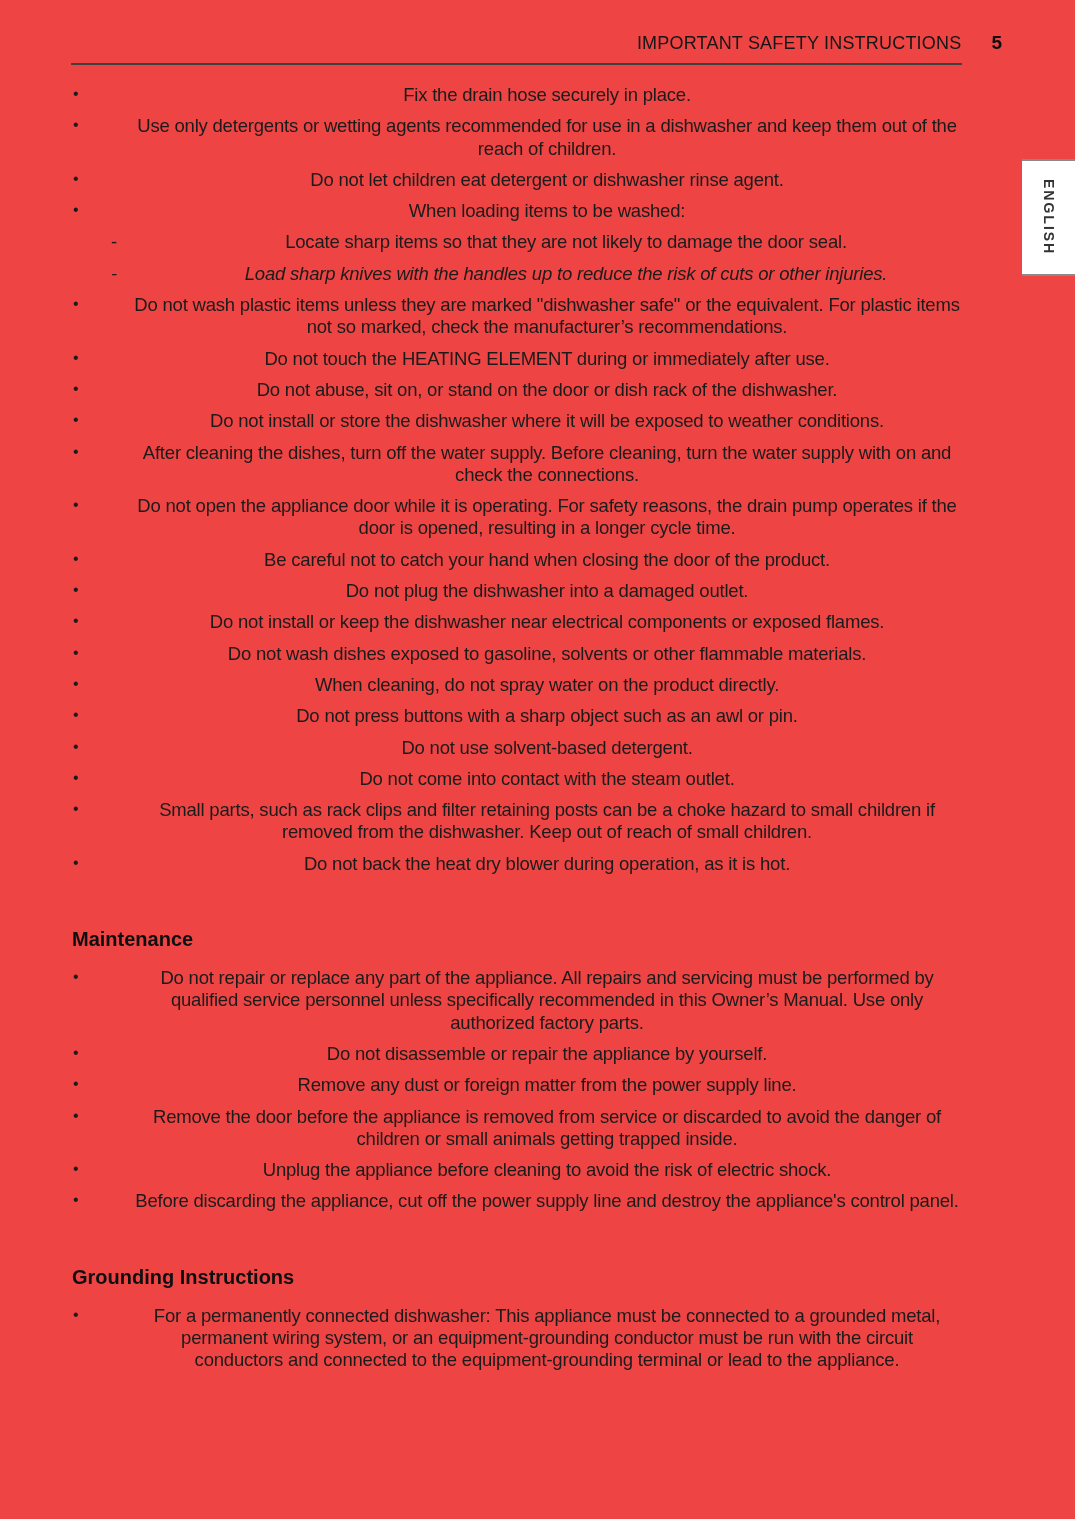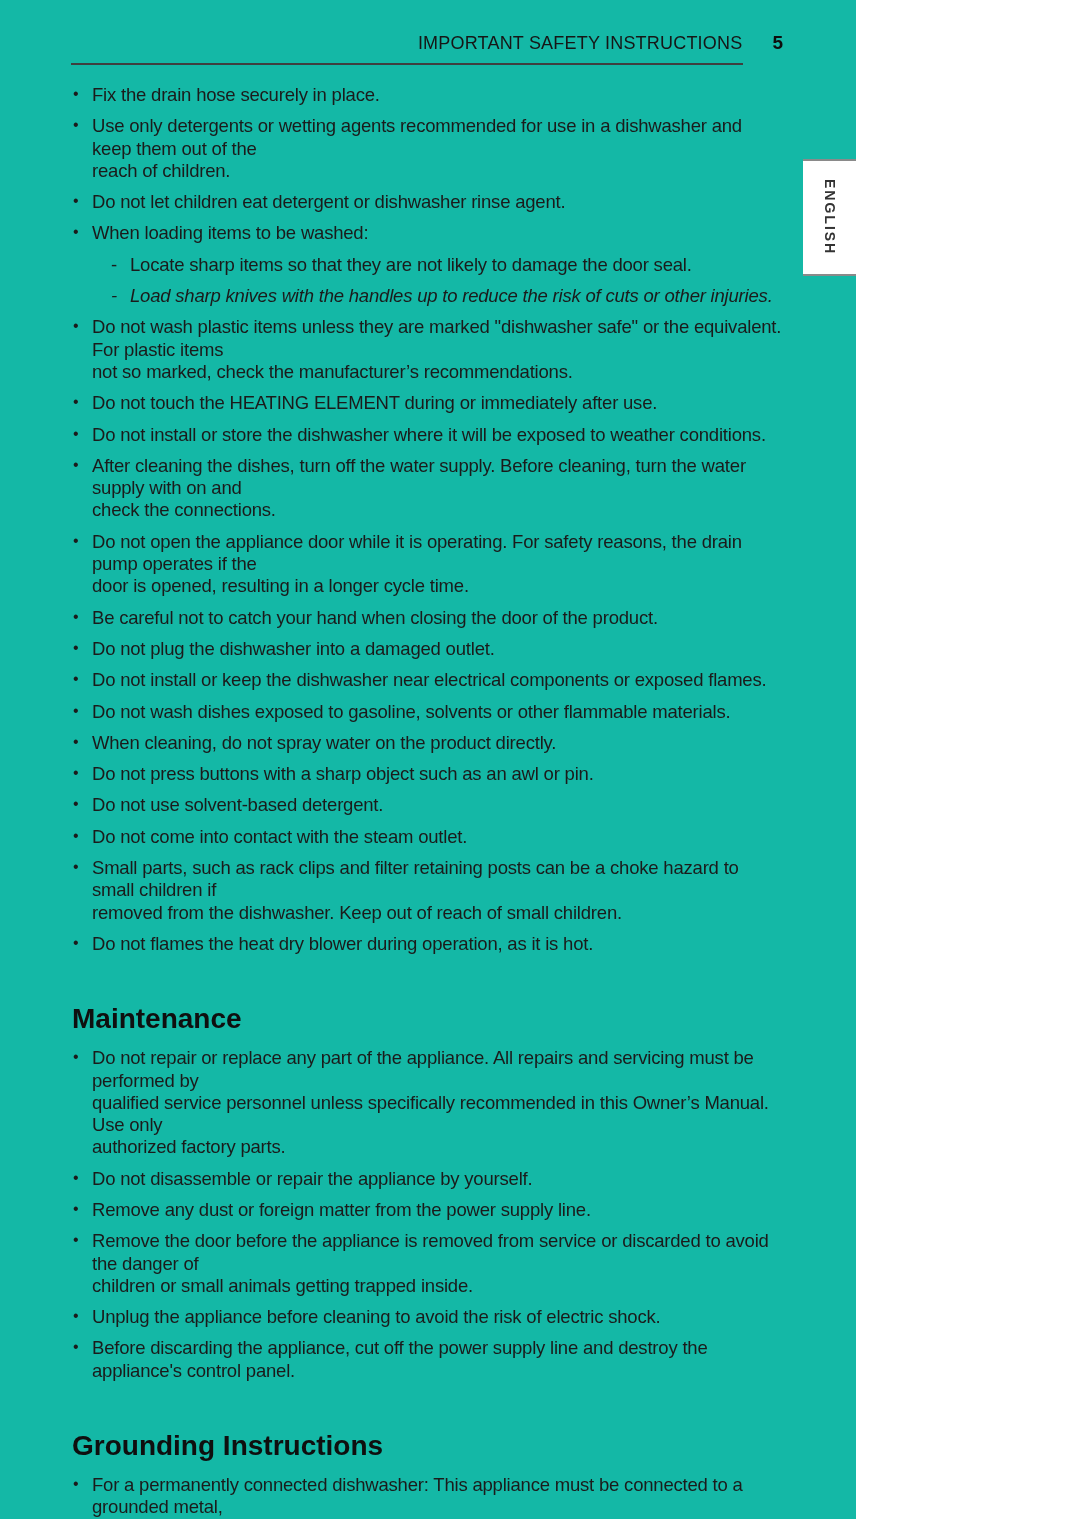--- a/index.html
+++ b/index.html
@@ -1,19 +1,19 @@
 <!DOCTYPE html>
 <html><head>
 <meta charset="utf-8">
 <style>
   html, body { margin:0; padding:0; background:#ffffff; }
   .page {
     position:relative;
-    width:856px; height:1519px;
-    background:#14b8a6;
+    width:1075px; height:1519px;
+    background:#ef4444;
     font-family:"Liberation Sans","DejaVu Sans",sans-serif;
     color:#1b1b1b;
     overflow:hidden;
     box-sizing:border-box;
   }
   
   .header {
     display:flex; justify-content:flex-end; align-items:baseline;
     padding:32px 73px 0 71px;
   }
@@ -22,36 +22,36 @@
   .rule {
     height:0; border-top:2px solid #3f3f3f;
     margin:9px 113px 0 71px;
   }
   
   .content {
     margin:19px 73px 0 72px;
     font-size:18.5px; line-height:22.3px; letter-spacing:-0.2px;
   }
   .content ul { list-style:none; margin:0; padding:0; }
-  li.b { position:relative; padding-left:20px; margin-bottom:9px; }
+  li.b { position:relative; padding-left:20px; margin-bottom:9px;text-align:center; }
   li.b::before {
     content:"\2022";
     position:absolute; left:1px; top:-1px;
     font-size:16px; color:#1b1b1b;
   }
   ul.sub { margin:9px 0 0 19px; }
   li.s { position:relative; padding-left:19px; margin-bottom:9px; }
   li.s:last-child { margin-bottom:8px;font-style:italic; }
   li.s::before {
     content:"-";
     position:absolute; left:0; top:0; color:#1b1b1b;
   }
   .t { white-space:pre-line; }
   h2.section {
-    font-size:28px; line-height:34px; font-weight:700;
+    font-size:20px; line-height:34px; font-weight:700;
     color:#0f0f0f; letter-spacing:0;
     margin:47px 0 11px 0;
   }
   
   .side-tab {
     position:absolute; top:159px; right:0;
     width:53px; height:117px;
     box-sizing:border-box;
     border-top:2px solid #8a8a8a;
     border-bottom:2px solid #8a8a8a;
@@ -89,36 +89,37 @@
       <li class="b">
         <span class="t">When loading items to be washed:</span>
         <ul class="sub">
           <li class="s"><span class="t">Locate sharp items so that they are not likely to damage the door seal.</span></li>
           <li class="s"><span class="t">Load sharp knives with the handles up to reduce the risk of cuts or other injuries.</span></li>
         </ul>
       </li>
       <li class="b"><span class="t">Do not wash plastic items unless they are marked "dishwasher safe" or the equivalent. For plastic items
 not so marked, check the manufacturer’s recommendations.</span></li>
       <li class="b"><span class="t">Do not touch the HEATING ELEMENT during or immediately after use.</span></li>
+      <li class="b"><span class="t">Do not abuse, sit on, or stand on the door or dish rack of the dishwasher.</span></li>
       <li class="b"><span class="t">Do not install or store the dishwasher where it will be exposed to weather conditions.</span></li>
       <li class="b"><span class="t">After cleaning the dishes, turn off the water supply. Before cleaning, turn the water supply with on and
 check the connections.</span></li>
       <li class="b"><span class="t">Do not open the appliance door while it is operating. For safety reasons, the drain pump operates if the
 door is opened, resulting in a longer cycle time.</span></li>
       <li class="b"><span class="t">Be careful not to catch your hand when closing the door of the product.</span></li>
       <li class="b"><span class="t">Do not plug the dishwasher into a damaged outlet.</span></li>
       <li class="b"><span class="t">Do not install or keep the dishwasher near electrical components or exposed flames.</span></li>
       <li class="b"><span class="t">Do not wash dishes exposed to gasoline, solvents or other flammable materials.</span></li>
       <li class="b"><span class="t">When cleaning, do not spray water on the product directly.</span></li>
       <li class="b"><span class="t">Do not press buttons with a sharp object such as an awl or pin.</span></li>
       <li class="b"><span class="t">Do not use solvent-based detergent.</span></li>
       <li class="b"><span class="t">Do not come into contact with the steam outlet.</span></li>
       <li class="b"><span class="t">Small parts, such as rack clips and filter retaining posts can be a choke hazard to small children if
 removed from the dishwasher. Keep out of reach of small children.</span></li>
-      <li class="b"><span class="t">Do not flames the heat dry blower during operation, as it is hot.</span></li>
+      <li class="b"><span class="t">Do not back the heat dry blower during operation, as it is hot.</span></li>
     </ul>
 
     <h2 class="section">Maintenance</h2>
     <ul>
       <li class="b"><span class="t">Do not repair or replace any part of the appliance. All repairs and servicing must be performed by
 qualified service personnel unless specifically recommended in this Owner’s Manual. Use only
 authorized factory parts.</span></li>
       <li class="b"><span class="t">Do not disassemble or repair the appliance by yourself.</span></li>
       <li class="b"><span class="t">Remove any dust or foreign matter from the power supply line.</span></li>
       <li class="b"><span class="t">Remove the door before the appliance is removed from service or discarded to avoid the danger of

